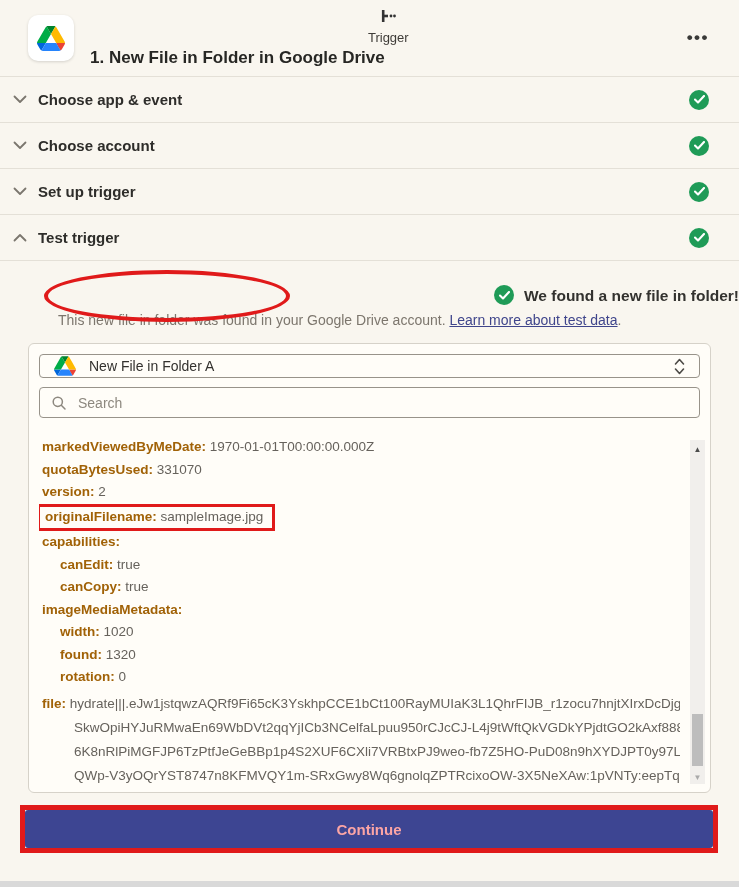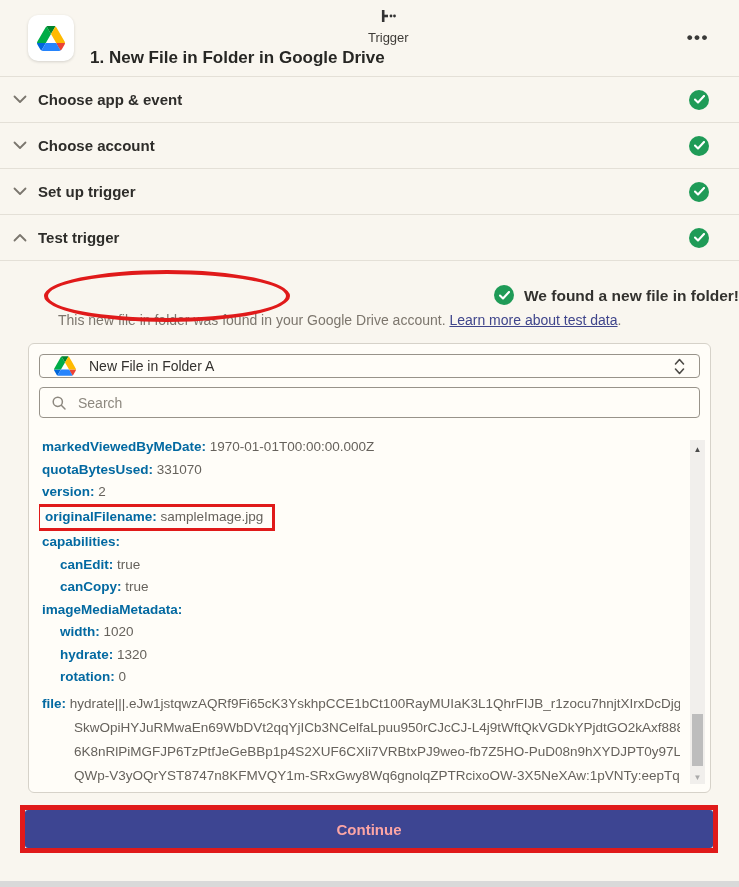--- a/index.html
+++ b/index.html
@@ -35,21 +35,21 @@
   .select-label{font-size:14px;color:#33312e;}
   .updown{margin-left:auto;display:flex;align-items:center;}
   .search-box{margin-top:9px;height:31px;border:1px solid #98938a;border-radius:4px;background:#fffdf8;
     display:flex;align-items:center;gap:9px;padding:0 11px;box-sizing:border-box;}
   .search-input{border:none;outline:none;background:transparent;font-size:14px;color:#33312e;flex:1;font-family:"Liberation Sans",sans-serif;}
   .search-input::placeholder{color:#8d887f;}
   
   .record-panel{position:absolute;top:96px;bottom:8px;left:10px;right:30px;overflow:hidden;padding:5px 0 0 3px;}
   .field-line{font-size:13.5px;line-height:16px;margin-bottom:6.5px;white-space:nowrap;}
   .field-line.ind{padding-left:18px;}
-  .fkey{font-weight:bold;color:#0369a1;}
+  .fkey{font-weight:bold;color:#a16207;}
   .fval{color:#66625c;}
   .field-line.clip{margin-top:-6px;}
   .field-line.hang{white-space:normal;word-break:break-all;line-height:24px;padding-left:32px;text-indent:-32px;margin-bottom:0;width:636px;}
   .red-box-inline{display:inline-block;border:3px solid #e01a1a;padding:2px 9px 3px 5px;margin:-3px 0 -3px -5px;}
   
   .scrollbar{position:absolute;top:96px;bottom:8px;right:5px;width:15px;background:#f1efec;}
   .sb-arrow{position:absolute;left:0;width:15px;height:14px;display:flex;align-items:center;justify-content:center;font-size:8px;cursor:pointer;}
   .sb-up{top:2px;color:#4c4c4c;}
   .sb-down{bottom:0;color:#a9a9a9;}
   .sb-thumb{position:absolute;left:2px;width:11px;height:52px;bottom:18px;background:#bdbdbd;cursor:grab;}
@@ -192,21 +192,21 @@
   <div class="record-panel" id="fields-host">
       <div class="field-line clip"><span class="fkey">markedViewedByMeDate:</span><span class="fval">&nbsp;1970-01-01T00:00:00.000Z</span></div>
       <div class="field-line"><span class="fkey">quotaBytesUsed:</span><span class="fval">&nbsp;331070</span></div>
       <div class="field-line"><span class="fkey">version:</span><span class="fval">&nbsp;2</span></div>
       <div class="field-line"><span class="red-box-inline"><span class="fkey">originalFilename:</span><span class="fval">&nbsp;sampleImage.jpg</span></span></div>
       <div class="field-line"><span class="fkey">capabilities:</span><span class="fval"></span></div>
       <div class="field-line ind"><span class="fkey">canEdit:</span><span class="fval">&nbsp;true</span></div>
       <div class="field-line ind"><span class="fkey">canCopy:</span><span class="fval">&nbsp;true</span></div>
       <div class="field-line"><span class="fkey">imageMediaMetadata:</span><span class="fval"></span></div>
       <div class="field-line ind"><span class="fkey">width:</span><span class="fval">&nbsp;1020</span></div>
-      <div class="field-line ind"><span class="fkey">hydrate:</span><span class="fval">&nbsp;1320</span></div>
+      <div class="field-line ind"><span class="fkey">found:</span><span class="fval">&nbsp;1320</span></div>
       <div class="field-line ind"><span class="fkey">rotation:</span><span class="fval">&nbsp;0</span></div>
       <div class="field-line hang"><span class="fkey">file:</span><span class="fval">&nbsp;hydrate|||.eJw1jstqwzAQRf9Fi65cK3YskhpCCE1bCt100RayMUIaK3L1QhrFIJB_r1zocu7hnjtXIrxDcDjgTwDSkwOpiHYJuRMwaEn69WbDVt2qqYjICb3NCelfaLpuu950rCJcCJ-L4j9tWftQkVGDkYPjdtGO2kAxf888qkT6K8nRlPiMGFJP6TzPtfJeGeBBp1p4S2XUF6CXli7VRBtxPJ9weo-fb7Z5HO-PuD08n9hXYDJPT0y97LnBnQWp-V3yOQrYST8747n8KFMVQY1m-SRxGwy8Wq6gnolqZPTRcixoOW-3X5NeXAw:1pVNTy:eepTq3O-qhX8Aiee1uhAS_Yk0KQ|||hydrate</span></div>
     </div>
 
   <div class="scrollbar">
     <div class="sb-arrow sb-up">▲</div>
     <div class="sb-thumb"></div>
     <div class="sb-arrow sb-down">▼</div>
   </div>
 </div>

